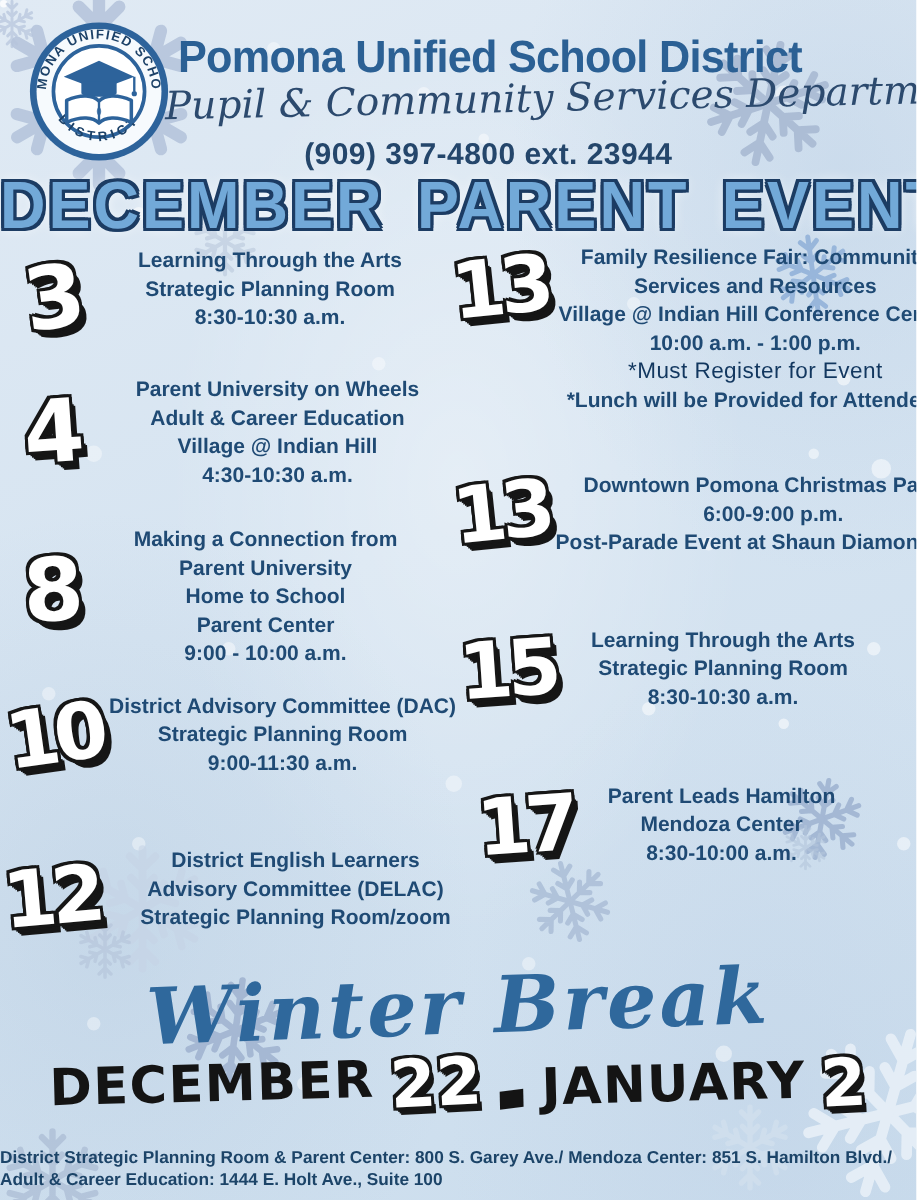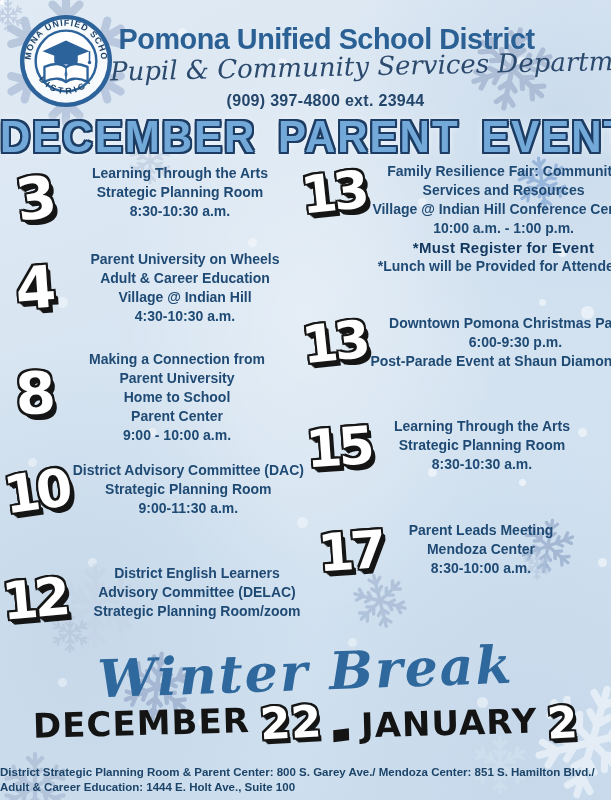--- a/index.html
+++ b/index.html
@@ -40,21 +40,21 @@
     text-align:center;color:#2b6094;font-weight:bold;font-size:30px;letter-spacing:-.5px;
     transform:scaleX(.96);white-space:nowrap;
   }
   .dept-script{
     position:absolute;left:110px;right:70px;top:52px;z-index:3;text-align:center;
     font-family:"DejaVu Serif", serif;font-style:italic;font-size:26px;color:#2c4a6e;
     transform:rotate(-1.2deg);white-space:nowrap;
   }
   .phone{
     position:absolute;left:110px;right:70px;top:92px;z-index:3;text-align:center;
-    font-weight:bold;font-size:16px;color:#24466b;letter-spacing:.3px;
+    font-weight:bold;font-size:20px;color:#24466b;letter-spacing:.3px;
   }
   .banner{
     position:absolute;left:0;right:0;top:113px;z-index:3;text-align:center;
     font-size:42px;font-weight:800;letter-spacing:2px;word-spacing:8px;color:#72a9d8;
     transform:scaleY(1.06);white-space:nowrap;
     text-shadow:
      -2px -2px 0 #1c3c63, 0 -2px 0 #1c3c63, 2px -2px 0 #1c3c63,
      -2px 0 0 #1c3c63, 2px 0 0 #1c3c63,
      -2px 2px 0 #1c3c63, 0 2px 0 #1c3c63, 2px 2px 0 #1c3c63,
      0 0 8px rgba(255,255,255,.9);
@@ -69,21 +69,21 @@
      -2px 2px 0 #161616, 0 2px 0 #161616, 2px 2px 0 #161616,
      1px 3px 0 #161616, 2px 4px 0 #161616, 3px 5px 0 #161616, 4px 6px 0 #161616;
   }
   .d1{font-size:58px;}
   .d2{font-size:52px;letter-spacing:-4px;padding-right:4px;}
   .lines{flex:1;display:flex;flex-direction:column;align-items:center;}
   .event-line{
     font-size:14px;line-height:19px;font-weight:bold;color:#1f4a74;
     white-space:nowrap;text-align:center;
   }
-  .event-line.emph{font-size:15px;font-weight:700;color:#12375f;letter-spacing:.3px;text-align:center;}
+  .event-line.emph{font-size:15px;font-weight:400;color:#12375f;letter-spacing:.3px;text-align:center;}
   
   .winter-script{
     position:absolute;left:0;right:0;top:641px;z-index:3;text-align:center;
     font-family:"DejaVu Serif", serif;font-style:italic;font-weight:bold;
     font-size:52px;color:#2f689c;letter-spacing:2px;transform:rotate(-2deg);
   }
   .date-line{
     position:absolute;left:0;right:0;top:703px;z-index:3;
     display:flex;justify-content:center;align-items:flex-start;gap:10px;
     font-family:"DejaVu Sans", sans-serif;
@@ -257,38 +257,38 @@
       <div class="event-line">10:00 a.m. - 1:00 p.m.</div>
       <div class="event-line emph">*Must Register for Event</div>
       <div class="event-line">*Lunch will be Provided for Attendees</div>
     </div>
   </div>
 
   <div class="event" style="top:314px;left:302px;width:306px;">
     <div class="day d2" style="width:68px;margin-top:2px;transform:rotate(-6deg)">13</div>
     <div class="lines">
       <div class="event-line">Downtown Pomona Christmas Parade</div>
-      <div class="event-line">6:00-9:30 p.m.</div>
+      <div class="event-line">6:00-9:00 p.m.</div>
       <div class="event-line">Post-Parade Event at Shaun Diamond Plaza</div>
     </div>
   </div>
 
   <div class="event" style="top:417px;left:306px;width:282px;">
     <div class="day d2" style="width:66px;margin-top:4px;transform:rotate(-4deg)">15</div>
     <div class="lines">
       <div class="event-line">Learning Through the Arts</div>
       <div class="event-line">Strategic Planning Room</div>
       <div class="event-line">8:30-10:30 a.m.</div>
     </div>
   </div>
 
   <div class="event" style="top:521px;left:318px;width:256px;">
     <div class="day d2" style="width:66px;margin-top:4px;transform:rotate(-4deg)">17</div>
     <div class="lines">
-      <div class="event-line">Parent Leads Meeting</div>
+      <div class="event-line">Parent Leads Hamilton</div>
       <div class="event-line">Mendoza Center</div>
       <div class="event-line">8:30-10:00 a.m.</div>
     </div>
   </div>
 
   <div class="winter-script">Winter Break</div>
   <div class="date-line">
     <span class="date-word">DECEMBER</span>
     <span class="date-num">22</span>
     <span class="date-dash">–</span>

